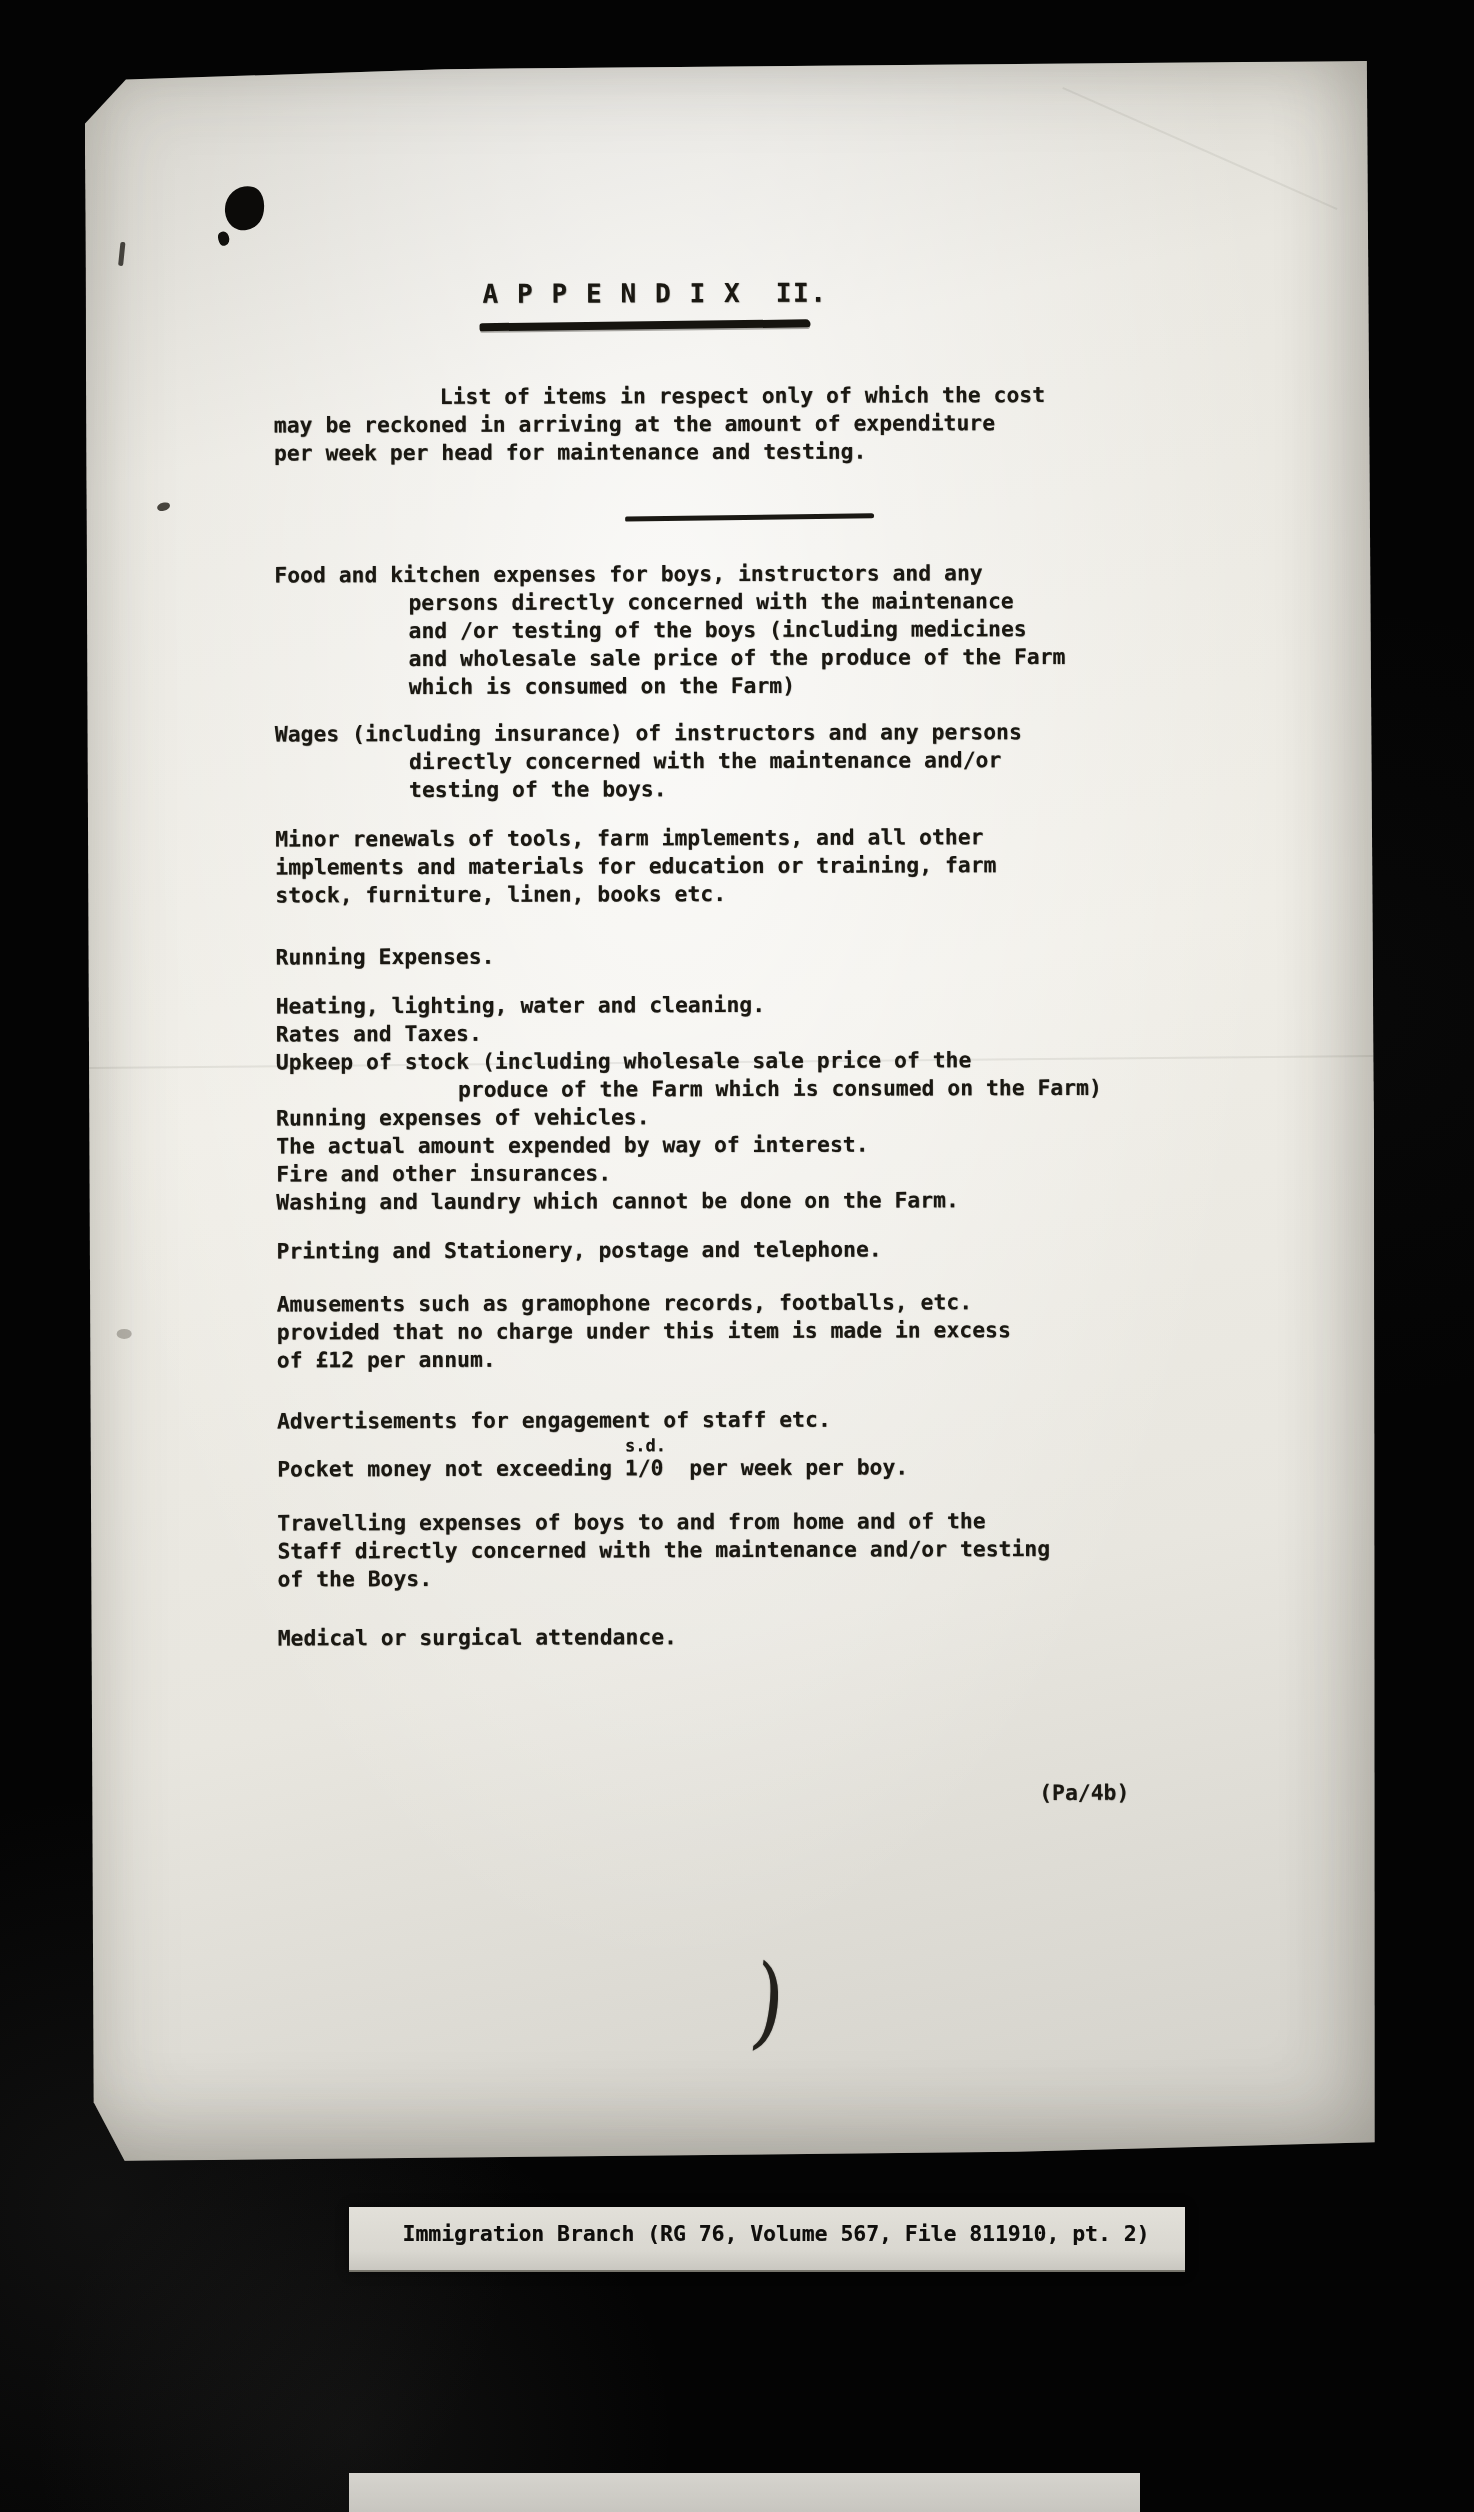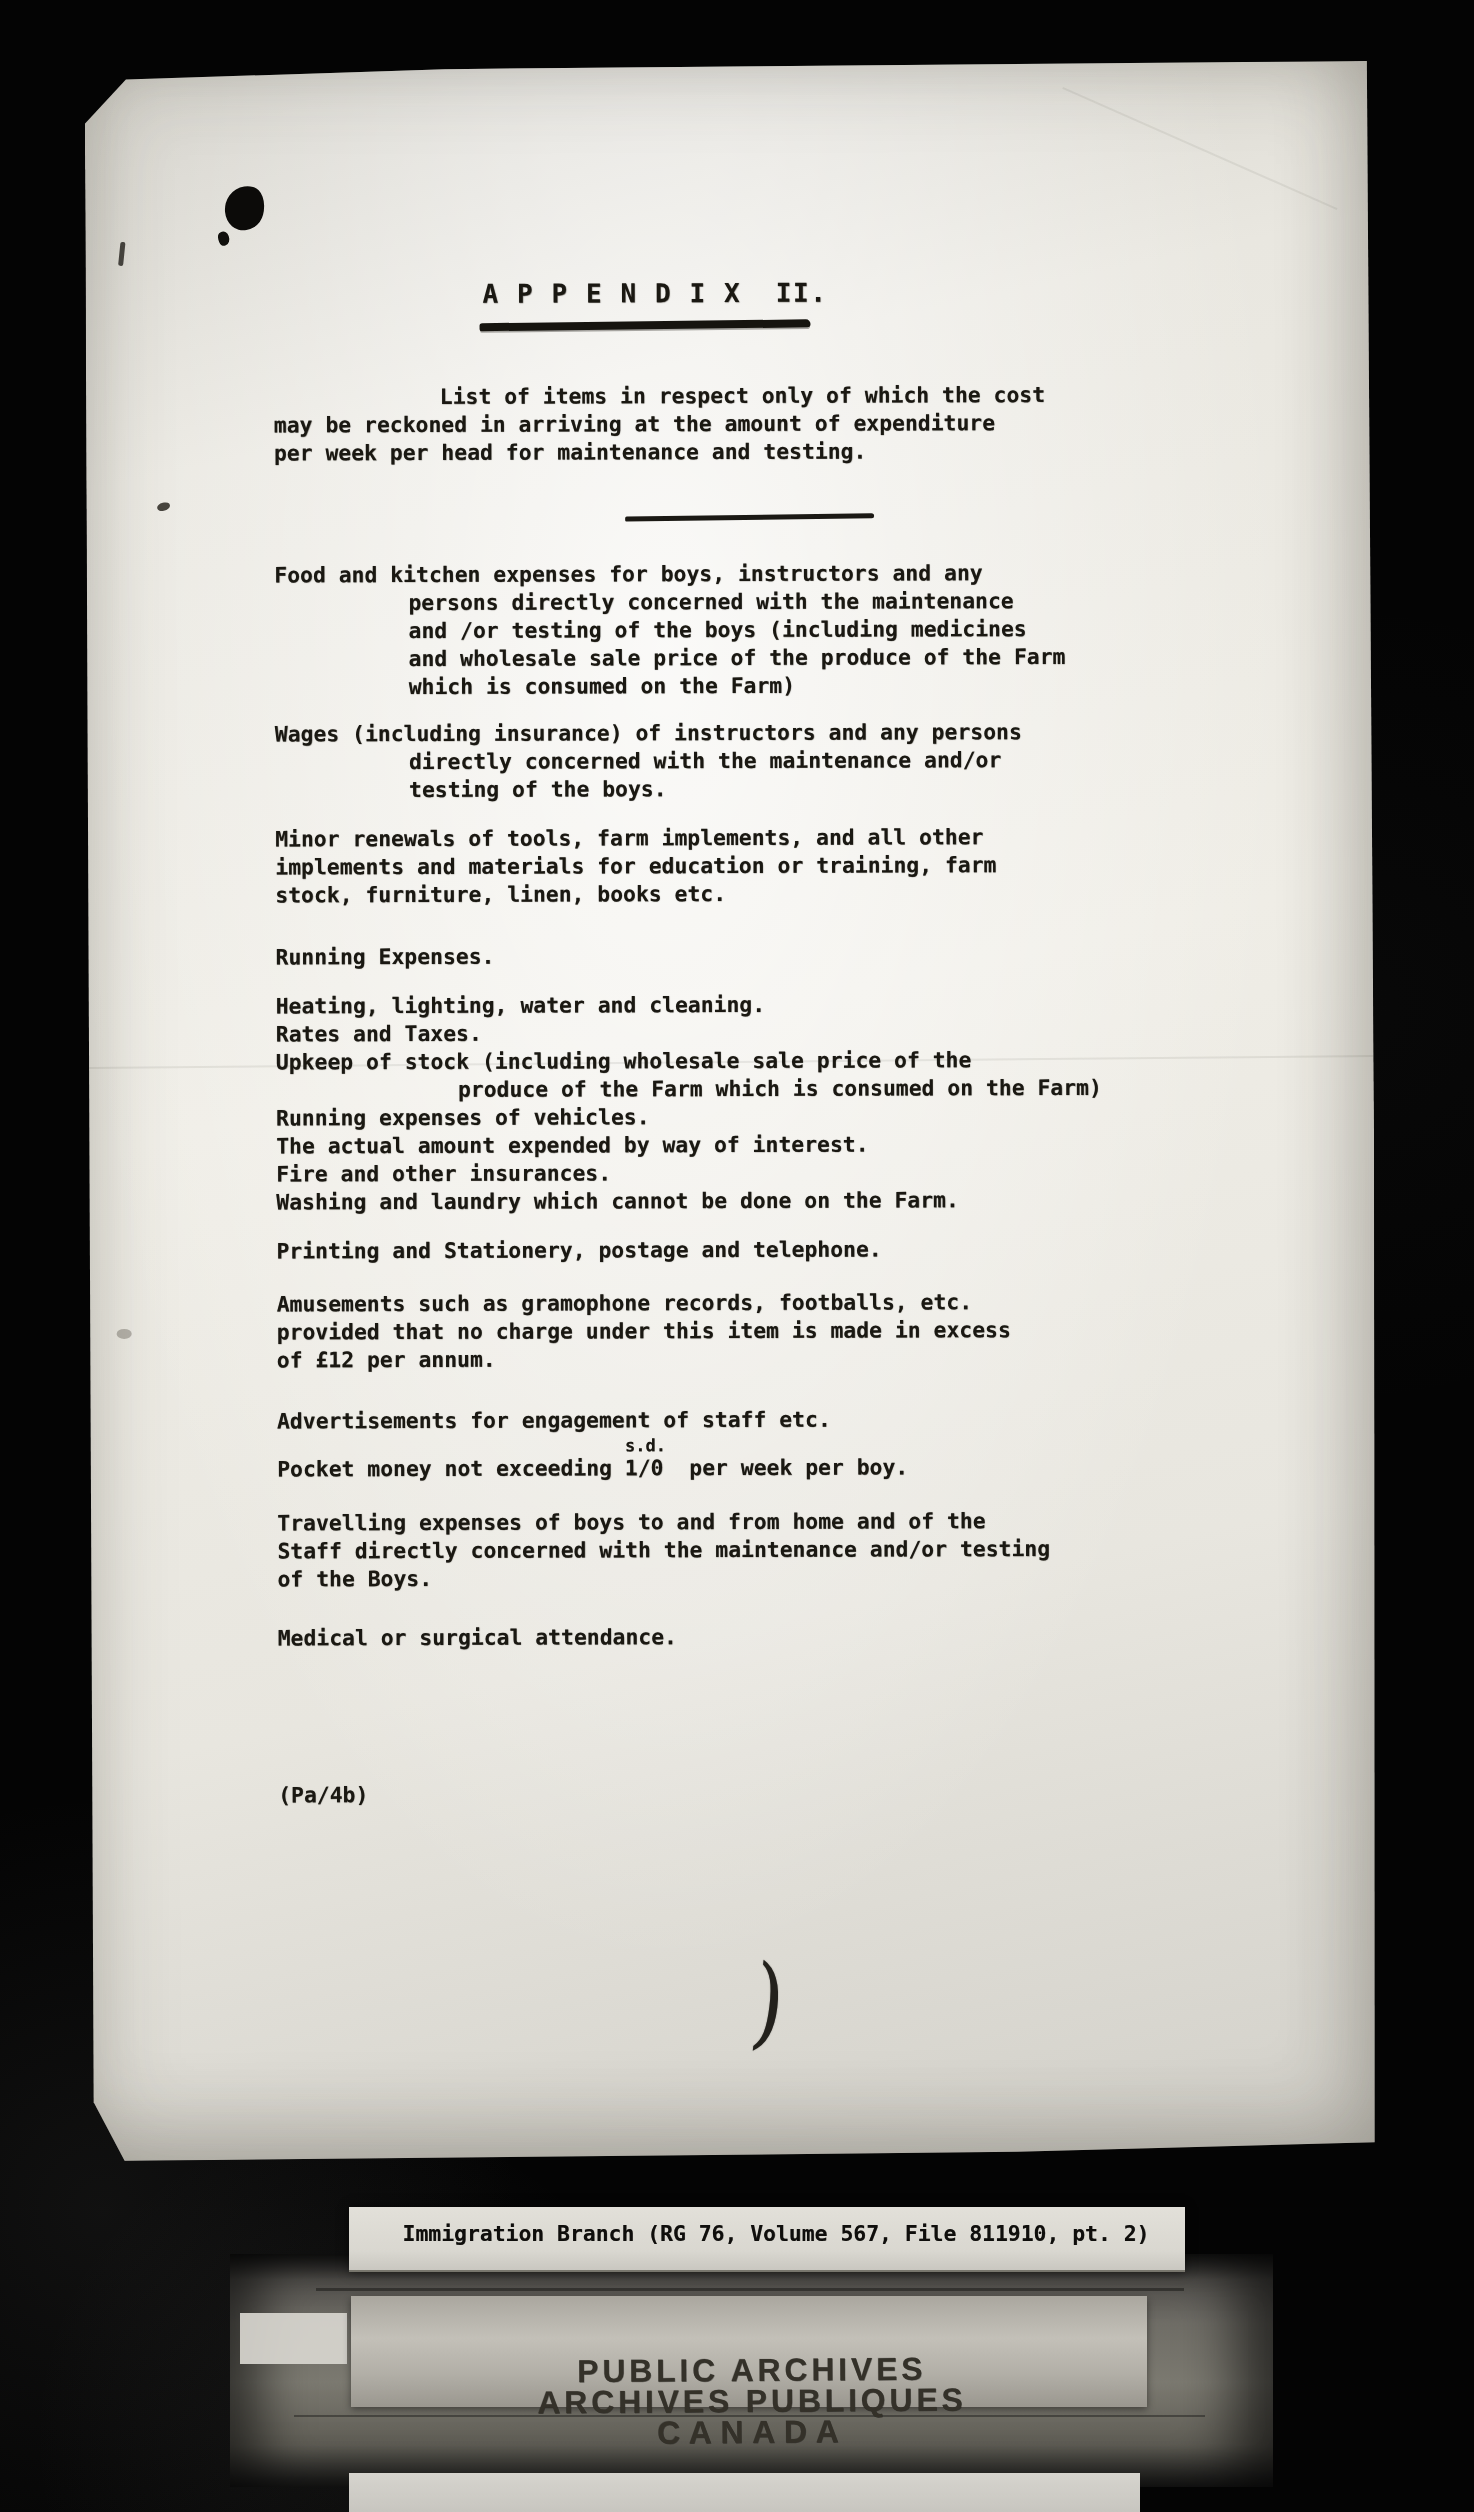--- a/index.html
+++ b/index.html
@@ -51,21 +51,21 @@
   .para-wages { margin-top:19.3px; }
   .para-minor { margin-top:21.4px; }
   .para-running-h { margin-top:34px; }
   .para-running { margin-top:20.4px; }
   .para-printing { margin-top:21.4px; }
   .para-amusements { margin-top:25px; }
   .para-adverts { margin-top:33px; }
   .sd-note { margin:2.1px 0 0 348px; font:700 17px/18px "DejaVu Sans Mono", monospace; text-shadow:0.3px 0.3px 0.5px rgba(28,24,16,0.5); }
   .para-travel { margin-top:26px; }
   .para-medical { margin-top:31px; }
-  .page-ref { margin-top:129px; }
+  .page-ref { margin-top:129px; margin-left:761px; }
 
   
   .ink-blob {
     position:absolute; left:140px; top:121px; width:39px; height:45px; background:#0c0b09;
     border-radius:58% 42% 52% 48% / 50% 55% 45% 50%; transform:rotate(14deg);
   }
   .ink-blob-tail {
     position:absolute; left:133px; top:167px; width:10.7px; height:14px; background:#11100d;
     border-radius:50% 50% 60% 40%; transform:rotate(-20deg);
   }
@@ -207,31 +207,20 @@
 
       <section class="para-medical">
         <div class="ln">Medical or surgical attendance.</div>
       </section>
 
       <div class="ln page-ref">(Pa/4b)</div>
 
     </div>
   </div>
 
-  <div class="stamp-band">
-    <div class="stack-line1"></div>
-    <div class="stack-light-patch"></div>
-    <div class="paper-stack-strip"></div>
-    <div class="stack-line2"></div>
-    <div class="archives-stamp">
-      <div class="stamp-line">PUBLIC ARCHIVES</div>
-      <div class="stamp-line">ARCHIVES PUBLIQUES</div>
-      <div class="stamp-line canada">CANADA</div>
-    </div>
-  </div>
 
   <div class="caption-box">
     <div class="caption-text">Immigration Branch (RG 76, Volume 567, File 811910, pt. 2)</div>
   </div>
 
   <div class="bottom-strip"></div>
 
 </div>
 
 

